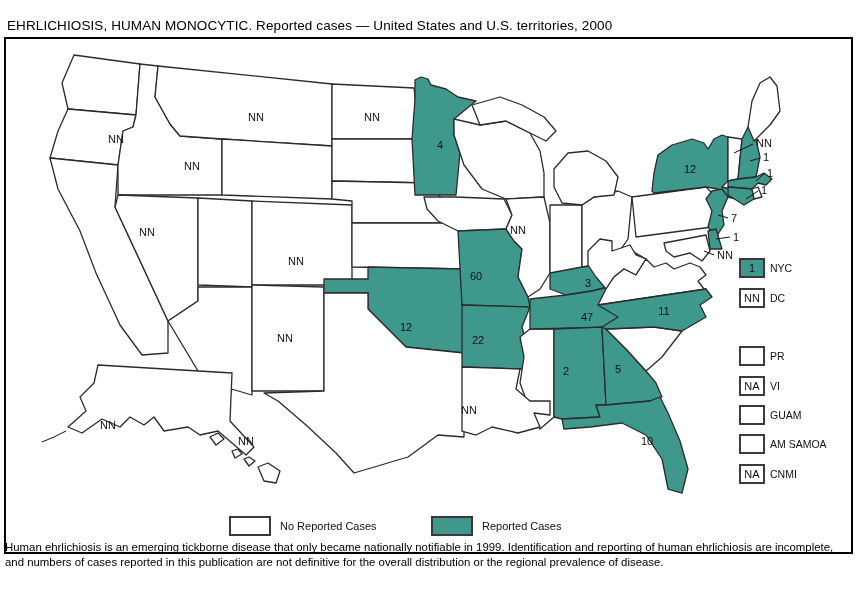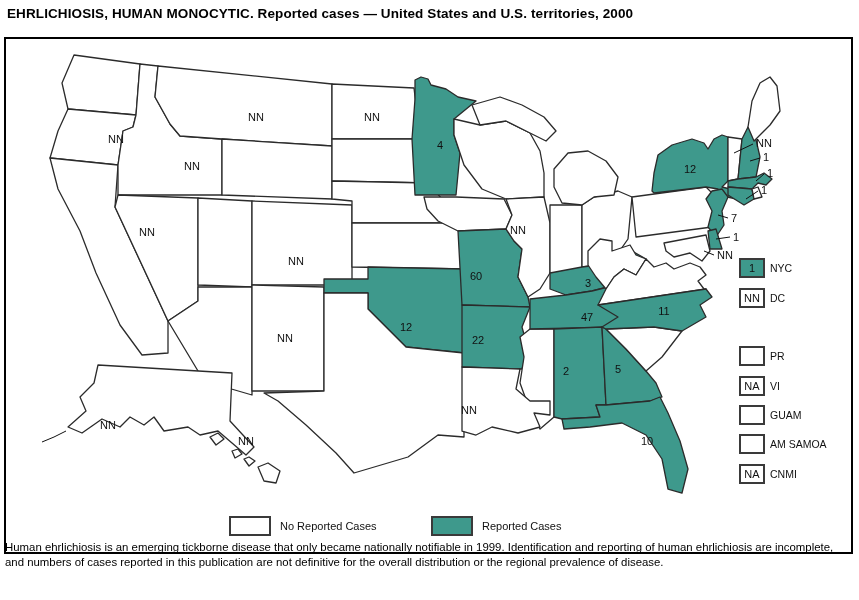--- a/index.html
+++ b/index.html
@@ -1,21 +1,21 @@
 <!DOCTYPE html>
 <html><head>
 <meta charset="utf-8">
 <style>
   html,body{margin:0;padding:0;}
   body{
     width:859px;height:600px;position:relative;background:#ffffff;
     font-family:"Liberation Sans",sans-serif;color:#000;
   }
   .title{
-    position:absolute;left:7px;top:6px;font-size:13.5px;font-weight:bold;
+    position:absolute;left:7px;top:18px;font-size:13.5px;font-weight:normal;
     letter-spacing:.1px;
   }
   .map-frame{
     position:absolute;left:4px;top:37px;width:849px;height:517px;
     border:2px solid #000;box-sizing:border-box;background:#fff;
   }
   .map-frame svg{display:block;width:100%;height:100%;}
   .footnote{
     position:absolute;left:5px;top:540px;width:850px;font-size:11.4px;
     line-height:1.3;

